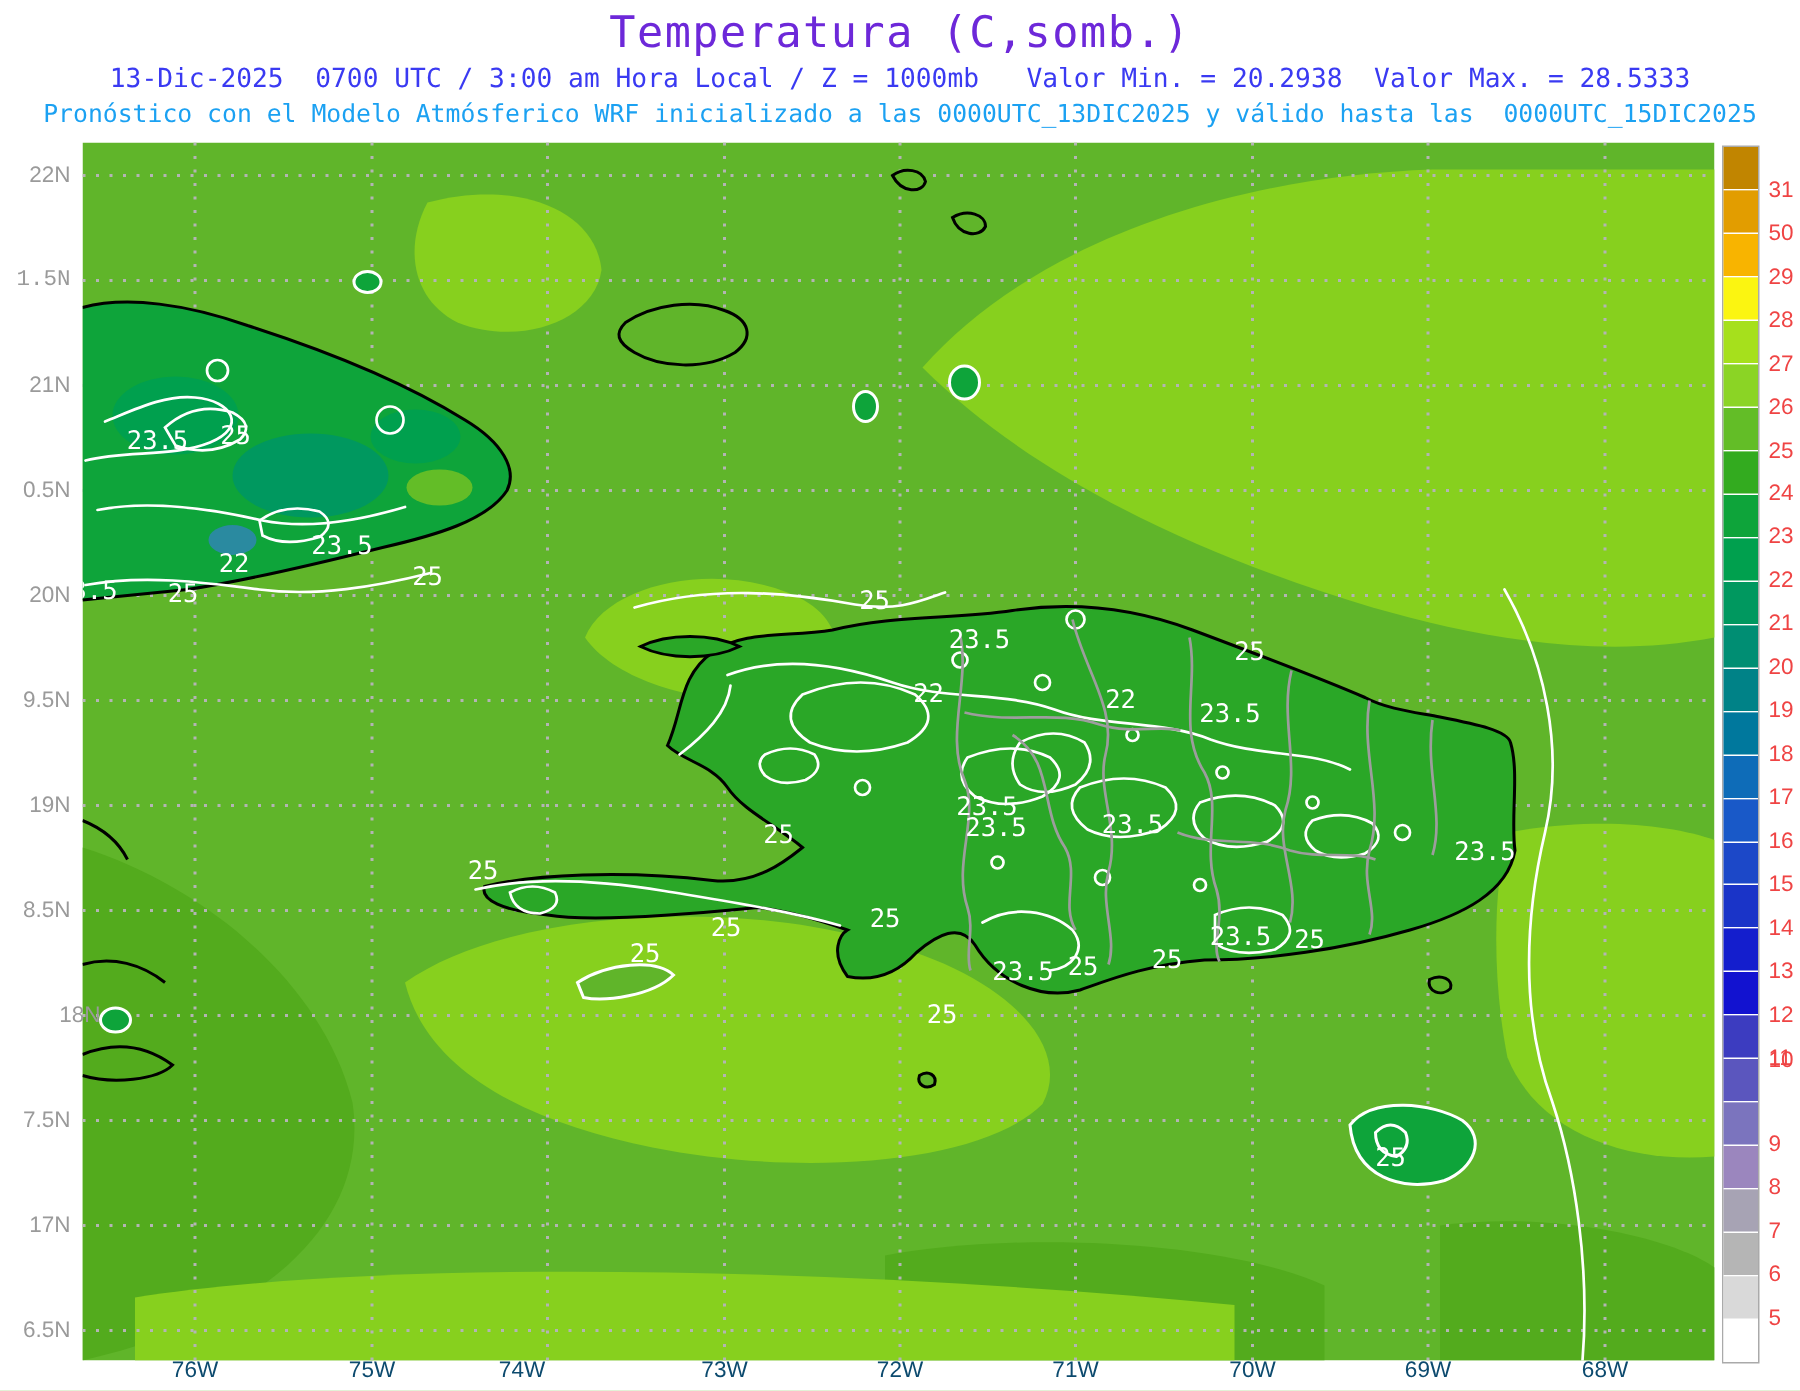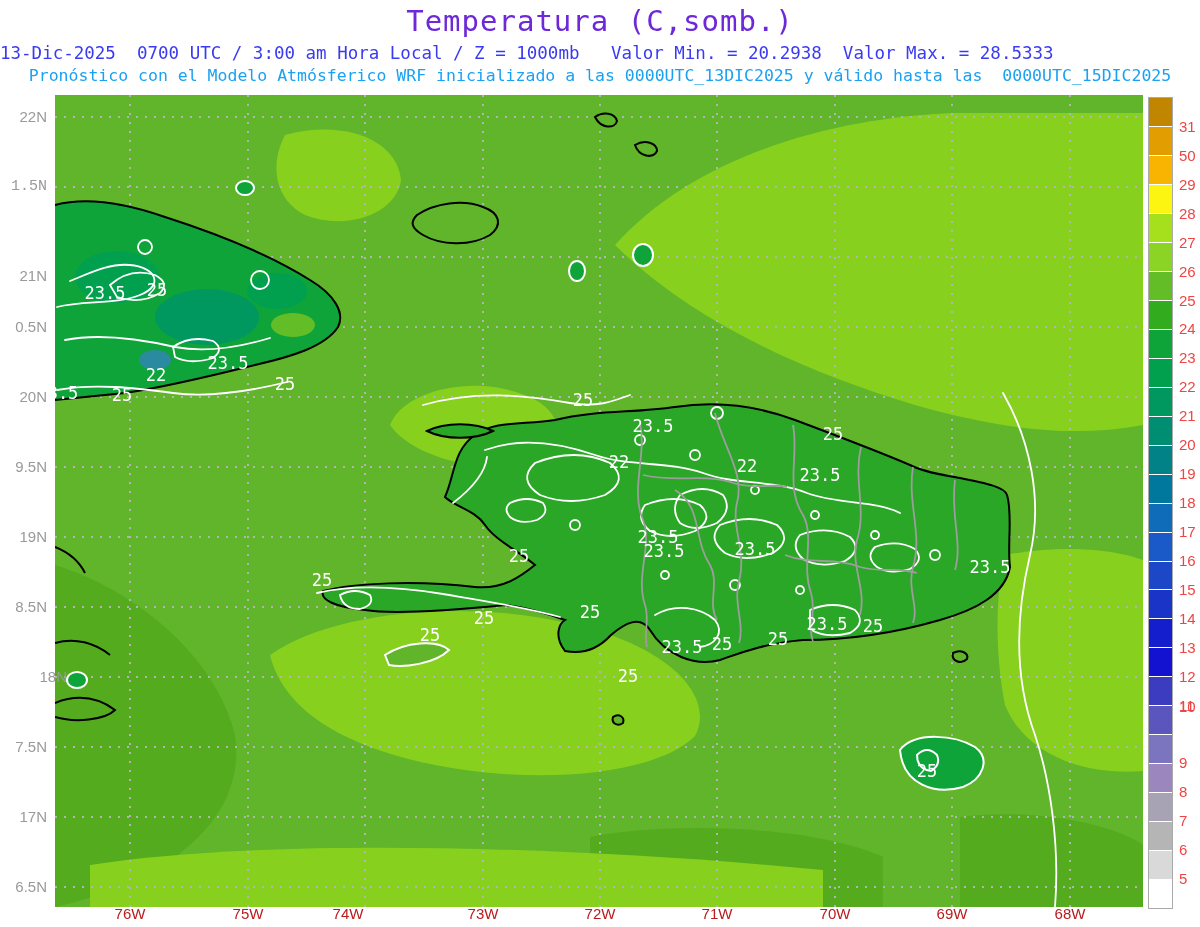--- a/index.html
+++ b/index.html
@@ -1,29 +1,29 @@
 <!DOCTYPE html>
 <html><head>
 <meta charset="utf-8">
 <style>
   html,body{margin:0;padding:0;background:#fff;}
   #app{position:relative;width:1200px;height:927px;background:#fff;overflow:hidden;
        font-family:"DejaVu Sans Mono",monospace;}
   .title{position:absolute;top:4px;left:0;width:1200px;text-align:center;
          font-size:29px;color:#6d28d9;letter-spacing:1px;white-space:pre;}
-  .sub1{position:absolute;top:43px;left:0;width:1200px;
+  .sub1{position:absolute;top:43px;left:0;width:1200px;text-align:center;
         font-size:17.5px;white-space:pre;}
   .sub2{position:absolute;top:66px;left:0;width:1200px;text-align:center;
         font-size:16.5px;white-space:pre;}
   #maparea{position:absolute;left:55px;top:95px;width:1088px;height:812px;}
   #mapsvg{position:absolute;left:0;top:0;}
   .ylabel{position:absolute;left:0;width:47px;text-align:right;
           font:500 15px "Liberation Sans",sans-serif;color:#9a9a9a;}
   .xlabel{position:absolute;top:905px;width:64px;text-align:center;
-          font:500 15px "Liberation Sans",sans-serif;color:#b91c1c;}
+          font:500 15px "Liberation Sans",sans-serif;color:#0c4a6e;}
   #colorbar{position:absolute;left:1148px;top:97px;width:23px;height:810px;
             border:1px solid #aaa;display:flex;flex-direction:column;}
   #colorbar .cell{flex:1 1 auto;border-bottom:1px solid #fff;}
   #colorbar .cell:last-child{border-bottom:none;}
   .cblabel{position:absolute;left:1179px;font:15px "Liberation Sans",sans-serif;color:#ef4444;}
 </style>
 </head>
 <body>
 
 <div id="app">
@@ -234,21 +234,21 @@
           <text x="818" y="537">25</text>
           <text x="872" y="682">25</text>
         </g>
     </svg>
 
   </div>
 
   <div id="ylabels">
       <div class="ylabel" style="top: 108px;">22N</div>
       <div class="ylabel" style="top: 178px; font-family: Liberation Mono, monospace;">1.5N</div>
-      <div class="ylabel" style="top: 248px; margin-top: 19px;">21N</div>
+      <div class="ylabel" style="top: 248px;">21N</div>
       <div class="ylabel" style="top: 318px;">0.5N</div>
       <div class="ylabel" style="top: 388px;">20N</div>
       <div class="ylabel" style="top: 458px;">9.5N</div>
       <div class="ylabel" style="top: 528px;">19N</div>
       <div class="ylabel" style="top: 598px;">8.5N</div>
       <div class="ylabel" style="top: 668px; padding-left: 20px;">18N</div>
       <div class="ylabel" style="top: 738px;">7.5N</div>
       <div class="ylabel" style="top: 808px;">17N</div>
       <div class="ylabel" style="top: 878px;">6.5N</div>
     </div>

